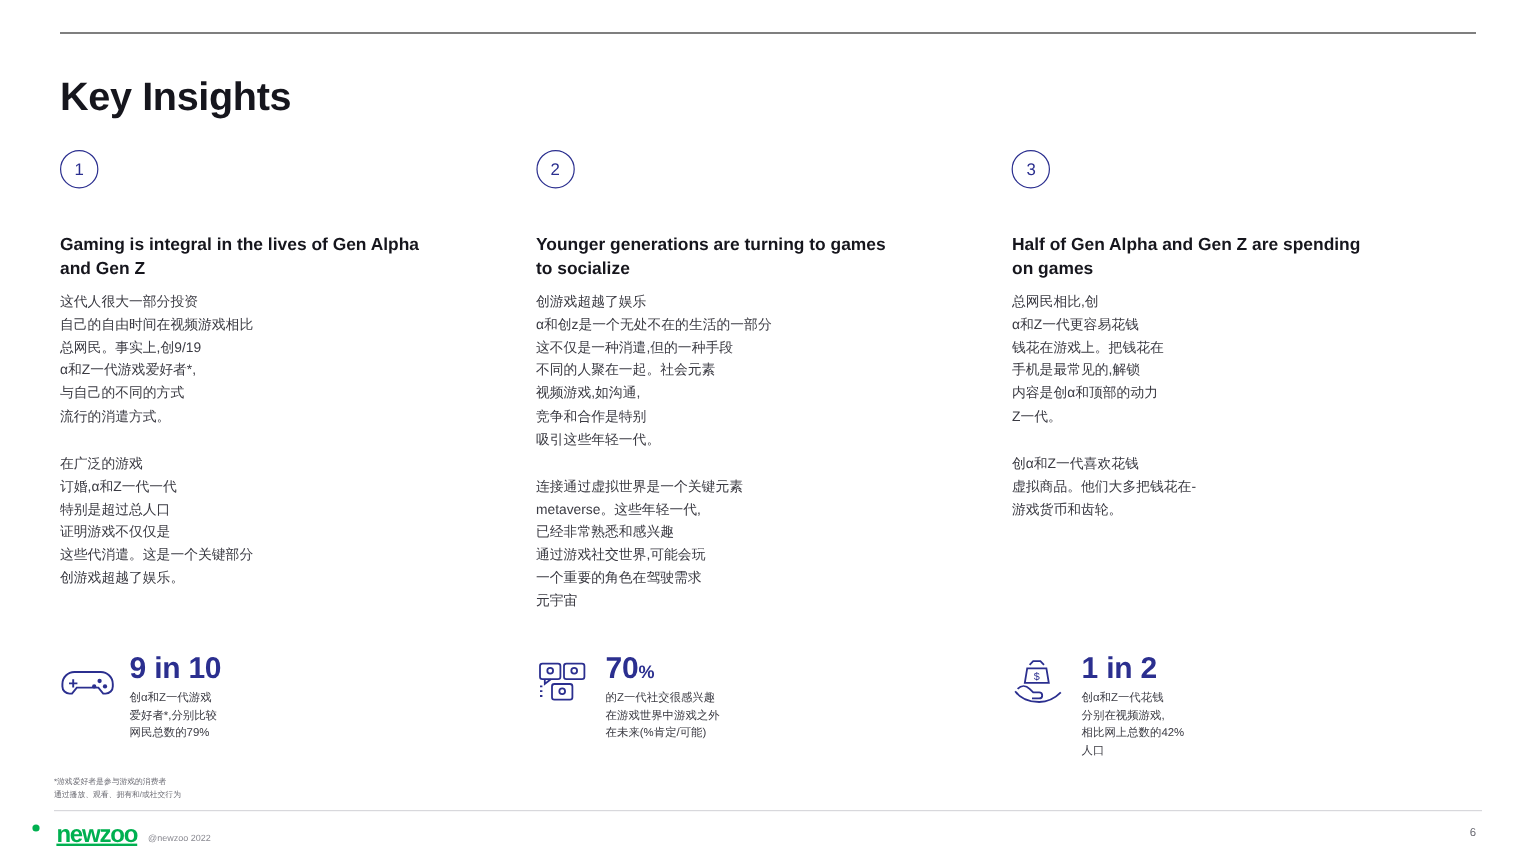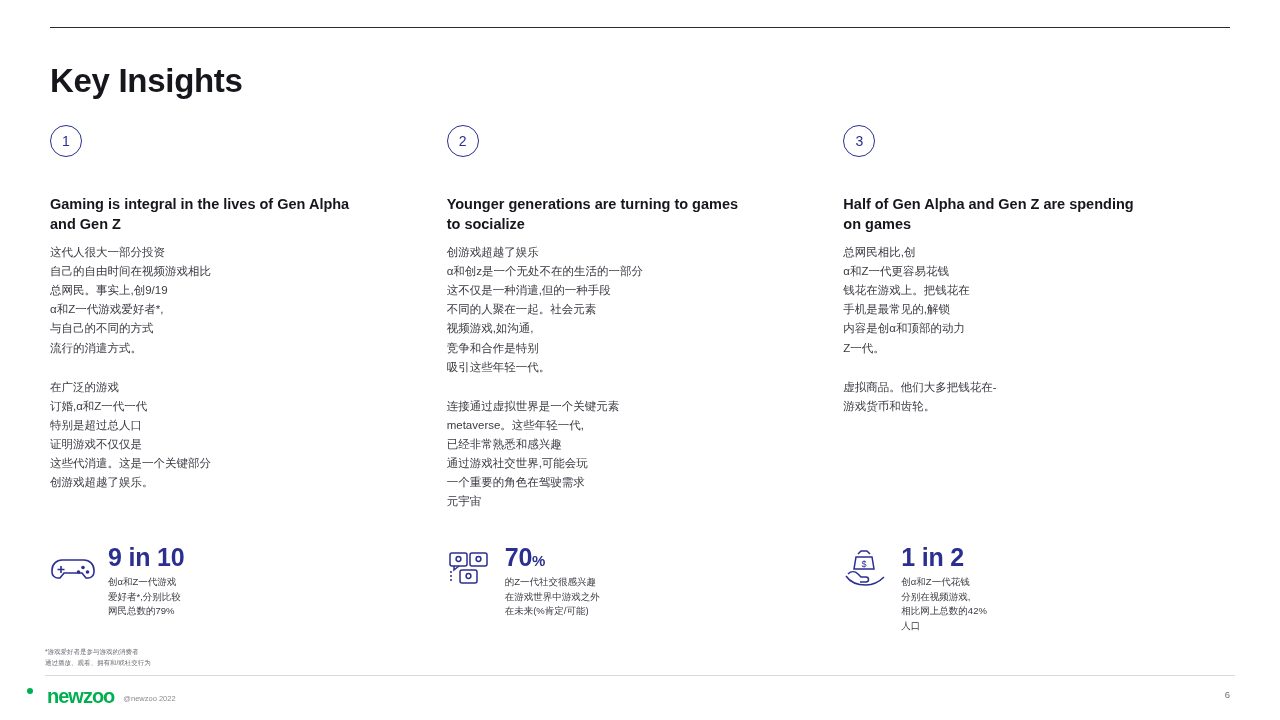--- a/index.html
+++ b/index.html
@@ -142,20 +142,21 @@
     gap: 9px;
   }
   .logo {
     font-size: 20px;
     font-weight: bold;
     color: #00b050;
     letter-spacing: -1px;
     line-height: 1;
     position: relative;
     padding-left: 2px;
+    text-decoration: underline;
   }
   .logo .dot {
     display: inline-block;
     width: 6px;
     height: 6px;
     background: #00b050;
     border-radius: 50%;
     position: relative;
     top: -9px;
     left: -20.5px;
@@ -280,20 +281,21 @@
       <div class="col-heading">Half of Gen Alpha and Gen Z are spending on games</div>
       <div class="body-block">
         <div>总网民相比,创</div>
         <div>α和Z一代更容易花钱</div>
         <div>钱花在游戏上。把钱花在</div>
         <div>手机是最常见的,解锁</div>
         <div>内容是创α和顶部的动力</div>
         <div>Z一代。</div>
       </div>
       <div class="body-block second">
+        <div>创α和Z一代喜欢花钱</div>
         <div>虚拟商品。他们大多把钱花在-</div>
         <div>游戏货币和齿轮。</div>
       </div>
 
       <div class="stat-row">
         <div class="stat-icon">
           <svg width="44" height="36" viewBox="0 0 44 36" fill="none" stroke="#2b2f8f" stroke-width="1.5">
             <path d="M14 4 l3 -3 h6 l3 3"></path>
             <path d="M12 7 h16 l2 12 H10 Z"></path>
             <text x="20" y="17" font-size="9" fill="#2b2f8f" stroke="none" text-anchor="middle" font-family="Liberation Sans, sans-serif">$</text>

